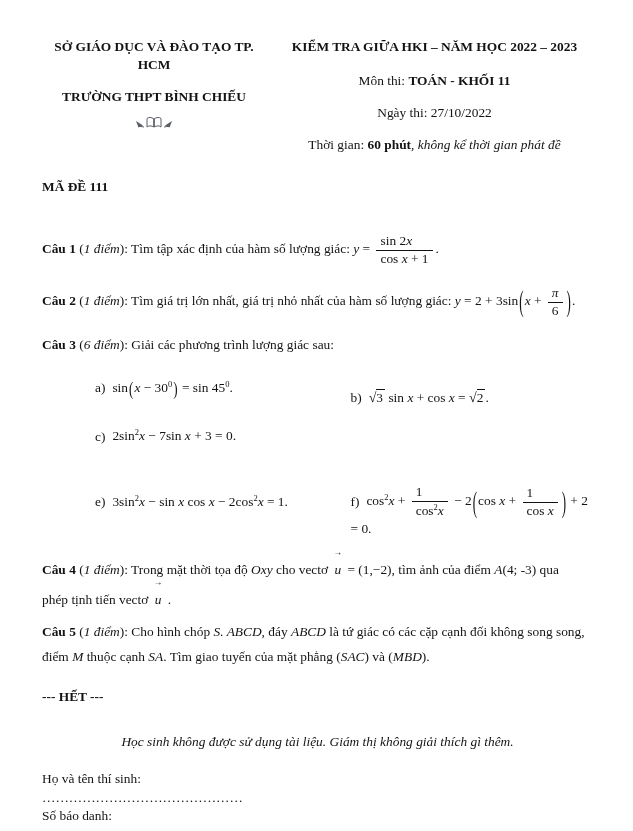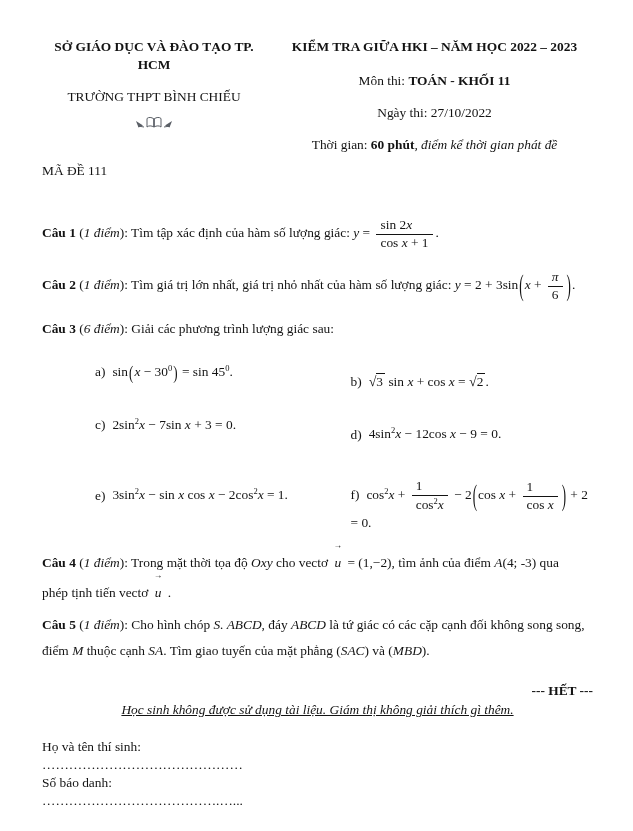--- a/index.html
+++ b/index.html
@@ -8,26 +8,26 @@
     font-family:"Liberation Serif","DejaVu Serif",serif;font-size:13.4px;line-height:1.35;
     padding:38px 40px 0 42px;overflow:hidden;position:relative;
   }
   .b{font-weight:bold}
   .i{font-style:italic}
   
   .hdr{display:flex;}
   .hdr-left{width:224px;text-align:center;}
   .hdr-right{flex:1;text-align:center;padding-left:10px;}
   .hl1,.hr1{font-weight:bold;}
-  .hl2{font-weight:normal;margin-top:14px;}
+  .hl2{font-weight:bold;margin-top:14px;}
   .orn{margin-top:10px;}
   .hr2{margin-top:16px;}
   .hr3{margin-top:14px;}
   .hr4{margin-top:14px;}
-  .exam-code{font-weight:normal;margin-top:8px;}
+  .exam-code{font-weight:bold;margin-top:24px;}
   
   .qp{margin:0;margin-top:17px;}
   .qp1{margin-top:37px;}
   .q4p{margin-top:16px;line-height:2.25;}
   .q5p{margin-top:4px;line-height:1.88;}
   
   .frac{display:inline-block;vertical-align:middle;text-align:left;line-height:1.25;margin:0 3px;}
   .frac .num{display:block;border-bottom:1px solid #131313;padding:0 4px;}
   .frac .den{display:block;padding:0 4px;}
   .bp{display:inline-block;vertical-align:middle;transform:scaleY(2.25);font-size:13px;padding:0 1px;}
@@ -37,22 +37,22 @@
   .sqrt .sr{font-size:14px;}
   .sqrt .ov{border-top:1px solid #131313;padding:0 2px 0 0;}
   .vec{position:relative;display:inline-block;font-style:italic;margin:0 2px;padding:0 1px;}
   .vec .ar{position:absolute;top:-7px;left:0;right:0;text-align:center;font-size:8.5px;font-style:normal;line-height:1;}
   
   .prow{display:flex;margin-top:15px;align-items:center;min-height:28px;}
   .pcell-l{width:50%;box-sizing:border-box;padding-left:53px;}
   .pcell-r{width:50%;box-sizing:border-box;padding-left:33px;margin-top:19px;}
   .plabel{margin-right:7px;}
   
-  .het{text-align:right;font-weight:bold;margin-top:19px;}
-  .note{text-align:center;font-style:italic;margin-top:1px;text-decoration:underline;}
+  .het{text-align:left;font-weight:bold;margin-top:19px;}
+  .note{text-align:center;font-style:italic;margin-top:27px;}
   .fill{display:flex;white-space:nowrap;margin-top:19px;flex-direction:column;}
   .fill .lbl{flex:none;}
   .fill .dots{flex:none;overflow:hidden;}
   .fill .dots1{width:200px;}
   .fill .dots1b{width:208px;}
   .fill .dots2{flex:1;overflow:hidden;}
 </style>
 </head>
 <body>
 
@@ -73,21 +73,21 @@
           </g>
           <path d="M2 5 L9 9.5 L4.5 11.5 Z" fill="#5a5f66"></path>
           <path d="M38 5 L31 9.5 L35.5 11.5 Z" fill="#5a5f66"></path>
         </svg>
       </div>
     </div>
     <div class="hdr-right">
       <div class="hr1">KIỂM TRA GIỮA HKI – NĂM HỌC 2022 – 2023</div>
       <div class="hr2"><span>Môn thi: </span><span class="b">TOÁN - KHỐI 11</span></div>
       <div class="hr3">Ngày thi: 27/10/2022</div>
-      <div class="hr4"><span>Thời gian: </span><span class="b">60 phút</span><span class="i">, điểm kể thời gian phát đề</span></div>
+      <div class="hr4"><span>Thời gian: </span><span class="b">60 phút</span><span class="i">, không kể thời gian phát đề</span></div>
     </div>
   </div>
 
   <div class="exam-code">MÃ ĐỀ 111</div>
 
   <p class="qp qp1">
     <b>Câu 1</b><span> (</span><i>1 điểm</i><span>): </span><span>Tìm tập xác định của hàm số lượng giác: </span><i>y</i><span> = </span><span class="frac"><span class="num"><span>sin 2</span><i>x</i></span><span class="den"><span>cos </span><i>x</i><span> + 1</span></span></span><span>.</span>
   </p>
 
   <p class="qp">
@@ -103,23 +103,20 @@
       <span class="plabel">a)</span><span>sin</span><span class="bp1">(</span><i>x</i><span> − 30</span><sup>0</sup><span class="bp1">)</span><span> = sin 45</span><sup>0</sup><span>.</span>
     </div>
     <div class="pcell-r">
       <span class="plabel">b)</span><span class="sqrt"><span class="sr">√</span><span class="ov">3</span></span><span> sin </span><i>x</i><span> + cos </span><i>x</i><span> = </span><span class="sqrt"><span class="sr">√</span><span class="ov">2</span></span><span>.</span>
     </div>
   </div>
 
   <div class="prow">
     <div class="pcell-l">
       <span class="plabel">c)</span><span>2sin</span><sup>2</sup><i>x</i><span> − 7sin </span><i>x</i><span> + 3 = 0</span><span>.</span>
-    </div>
-    <div class="pcell-r">
-      <span class="plabel">d)</span><span>4sin</span><sup>2</sup><i>x</i><span> − 12cos </span><i>x</i><span> − 9 = 0</span><span>.</span>
     </div>
   </div>
 
   <div class="prow">
     <div class="pcell-l">
       <span class="plabel">e)</span><span>3sin</span><sup>2</sup><i>x</i><span> − sin </span><i>x</i><span> cos </span><i>x</i><span> − 2cos</span><sup>2</sup><i>x</i><span> = 1</span><span>.</span>
     </div>
     <div class="pcell-r">
       <span class="plabel">f)</span><span>cos</span><sup>2</sup><i>x</i><span> + </span><span class="frac"><span class="num">1</span><span class="den"><span>cos</span><sup>2</sup><i>x</i></span></span><span> − 2</span><span class="bp">(</span><span>cos </span><i>x</i><span> + </span><span class="frac"><span class="num">1</span><span class="den"><span>cos </span><i>x</i></span></span><span class="bp">)</span><span> + 2 = 0</span><span>.</span>
     </div>

